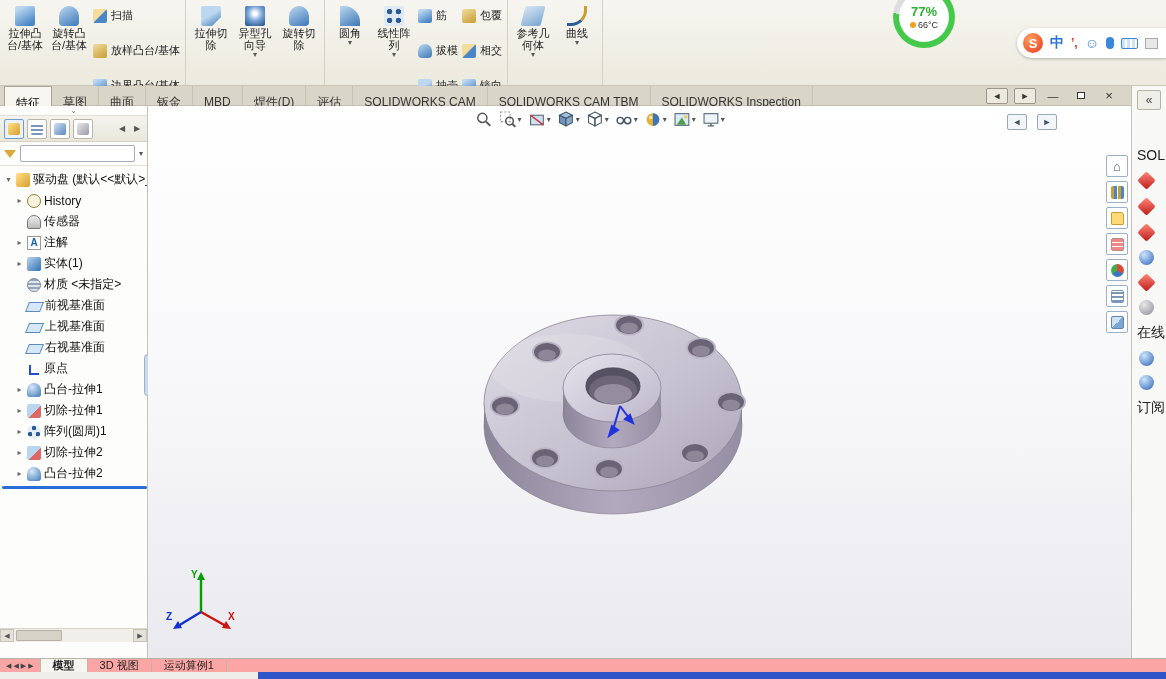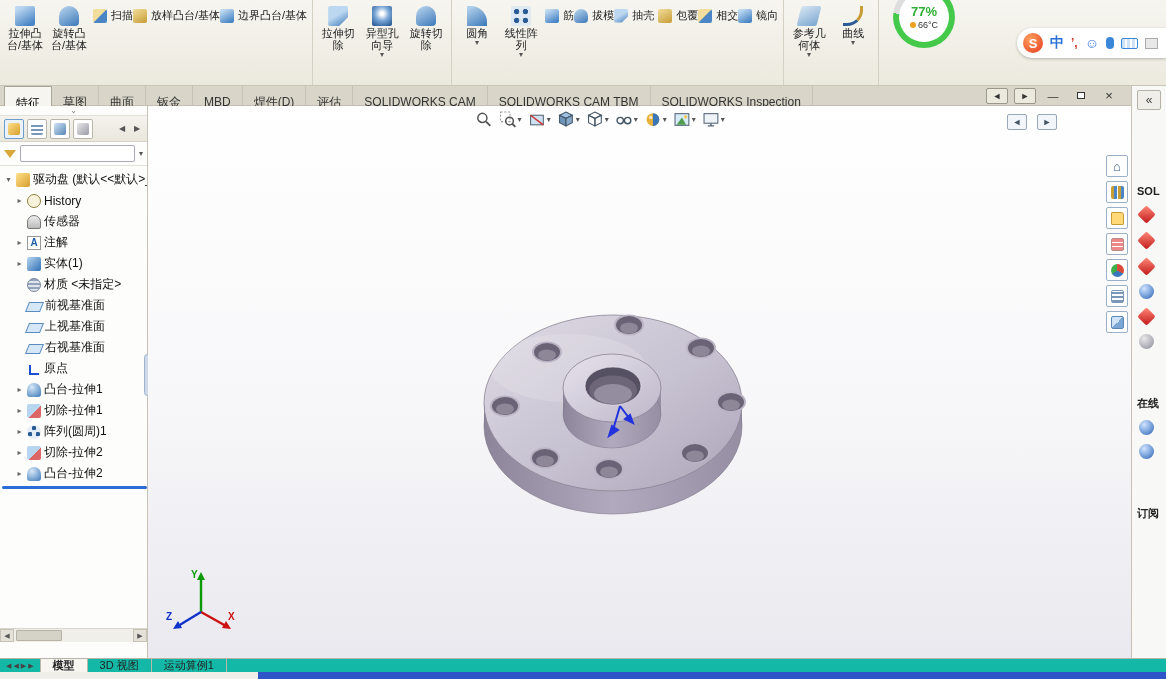--- a/index.html
+++ b/index.html
@@ -7,21 +7,21 @@
   .app{position:relative;width:1166px;height:679px;background:#e9e7de;}
 
   
   .ribbon{position:absolute;top:0;left:0;width:1166px;height:86px;
     background:linear-gradient(#f6f5f0,#eceade);border-bottom:1px solid #c9c6b8;display:flex;}
   .rgroup{display:flex;align-items:flex-start;padding:2px 3px;border-right:1px solid #d4d1c4;}
   .rb-big{display:flex;flex-direction:column;align-items:center;width:44px;padding:3px 1px 0;
     background:none;border:1px solid transparent;font-size:11px;color:#222;cursor:default;}
   .rb-lbl{font-size:11px;line-height:12px;text-align:center;word-break:break-all;}
   .rb-dd{font-size:8px;color:#555;line-height:8px;}
-  .smallcol{display:flex;flex-direction:row;gap:0;padding:6px 2px 0;}
+  .smallcol{display:flex;flex-direction:column;gap:20px;padding:6px 2px 0;}
   .rb-small{display:flex;align-items:center;gap:4px;background:none;border:none;font-size:11px;color:#222;white-space:nowrap;}
   .ic{width:20px;height:20px;border-radius:2px;flex:none;margin-bottom:1px;}
   .ics{width:14px;height:14px;border-radius:2px;flex:none;}
   .g-blue{background:linear-gradient(150deg,#bcd8f0 15%,#4a86c6 85%);}
   .g-cyl{background:linear-gradient(150deg,#bcd8f0,#3c78b8);border-radius:50% 50% 4px 4px;}
   .g-cut{background:linear-gradient(150deg,#bcd8f0 45%,#3c78b8);clip-path:polygon(0 0,100% 0,100% 55%,55% 100%,0 100%);}
   .g-hole{background:radial-gradient(circle at 50% 38%,#fff 10%,#7aa6d6 45%,#2b5c96 90%);}
   .g-gold{background:linear-gradient(150deg,#f2dd9c,#c79d35);}
   .g-mix{background:linear-gradient(135deg,#f2dd9c 48%,#4a86c6 52%);}
   .g-fillet{background:linear-gradient(150deg,#bcd8f0,#3c78b8);border-radius:0 16px 0 0;}
@@ -123,27 +123,27 @@
   .tpg-lib{background:repeating-linear-gradient(90deg,#c79d35 0 3px,#4a86c6 3px 6px,#fff 6px 7px);}
   .tpg-folder{background:#ffd978;border:1px solid #c79d35;border-radius:1px 3px 1px 1px;}
   .tpg-grid{background:repeating-linear-gradient(0deg,#e88 0 3px,#fff 3px 4px),#fff;border:1px solid #b88;}
   .tpg-ball{border-radius:50%;background:conic-gradient(#d84a3a 0 33%,#3a77b8 33% 66%,#3fae4a 66% 100%);}
   .tpg-list{background:repeating-linear-gradient(0deg,#7a96b8 0 2px,#fff 2px 4px);border:1px solid #7a96b8;}
   .tpg-layers{background:linear-gradient(135deg,#cfe2f6 50%,#7aa6d6 50%);border:1px solid #5a86b6;}
 
   
   .rightstrip{position:absolute;top:86px;right:0;width:35px;height:572px;background:#f8f8f6;border-left:1px solid #c6c3b6;display:flex;flex-direction:column;align-items:flex-start;padding:4px 0 0 5px;gap:9px;}
   .rs-collapse{width:24px;height:20px;border:1px solid #b5b2a5;background:#efeee8;color:#444;font-size:12px;display:flex;align-items:center;justify-content:center;border-radius:2px;margin-bottom:28px;}
-  .rs-label{font-size:11px;font-weight:bold;color:#222;white-space:nowrap;overflow:hidden;margin-top:38px;}
+  .rs-label{font-size:14px;font-weight:normal;color:#222;white-space:nowrap;overflow:hidden;}
   .ruby{width:13px;height:13px;transform:rotate(45deg);background:linear-gradient(135deg,#ff8a7a,#c01818);border-radius:2px;margin:2px 0 2px 3px;}
   .bsphere{width:15px;height:15px;border-radius:50%;background:radial-gradient(circle at 35% 30%,#cfe4ff,#2a62b8);margin-left:2px;}
   .gsphere{width:15px;height:15px;border-radius:50%;background:radial-gradient(circle at 35% 30%,#e8e8e8,#8a8a98);margin-left:2px;}
 
   
-  .statusbar{position:absolute;top:658px;left:0;width:1166px;height:14px;background:#14b8a6;border-top:1px solid #b8b5a8;display:flex;align-items:stretch;font-size:11px;color:#222;}
+  .statusbar{position:absolute;top:658px;left:0;width:1166px;height:14px;background:#fca5a5;border-top:1px solid #b8b5a8;display:flex;align-items:stretch;font-size:11px;color:#222;}
   .st-nav{display:flex;align-items:center;gap:2px;padding:0 6px;border-right:1px solid #bbb8ab;}
   .st-nav span{font-size:7px;color:#444;}
   .stab{display:flex;align-items:center;padding:0 12px;border-right:1px solid #bbb8ab;cursor:default;}
   .stab.active{background:#f6f5f0;font-weight:bold;}
   .taskbar-sliver{position:absolute;top:672px;left:258px;width:908px;height:7px;background:#2f55c8;}
   .corner-fill{position:absolute;top:672px;left:0;width:258px;height:7px;background:#efeee8;}
 </style>
 </head>
 <body>
 

